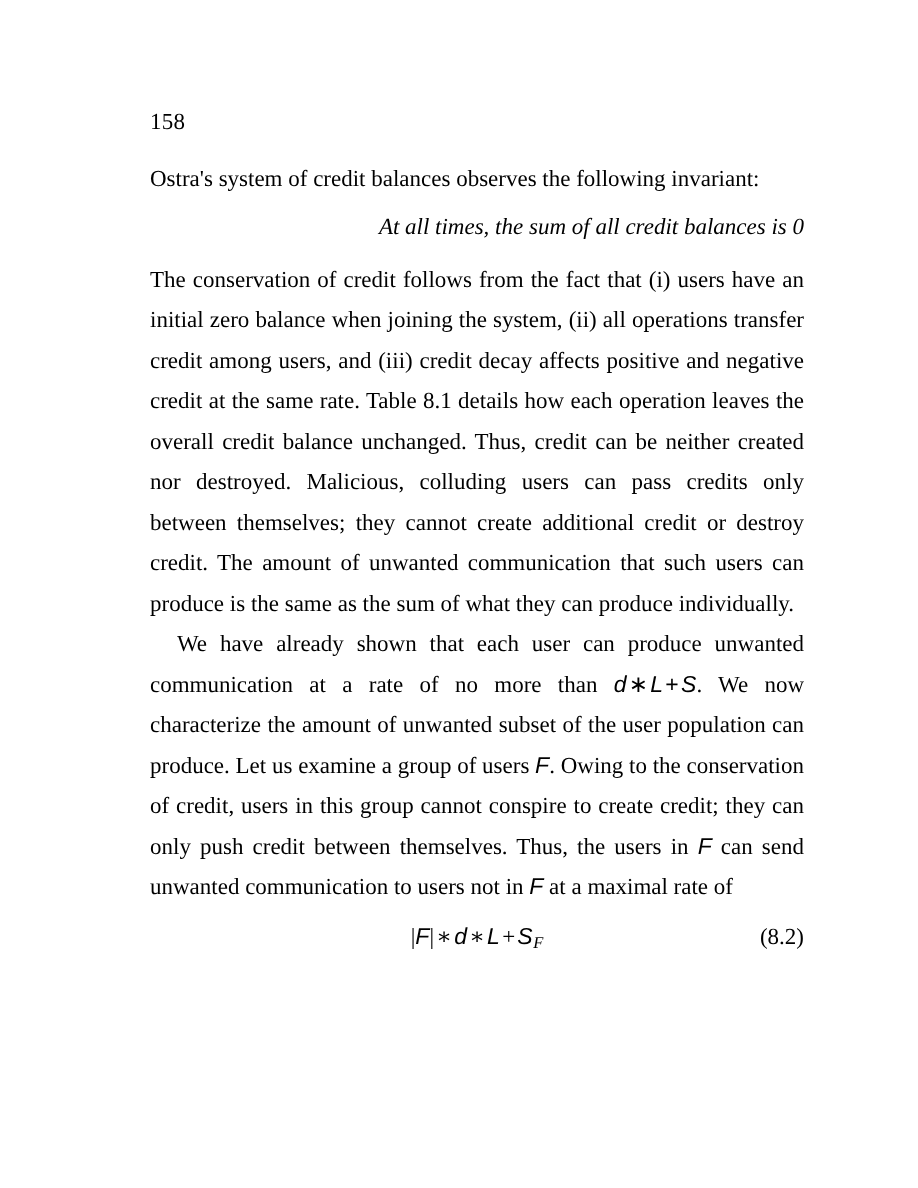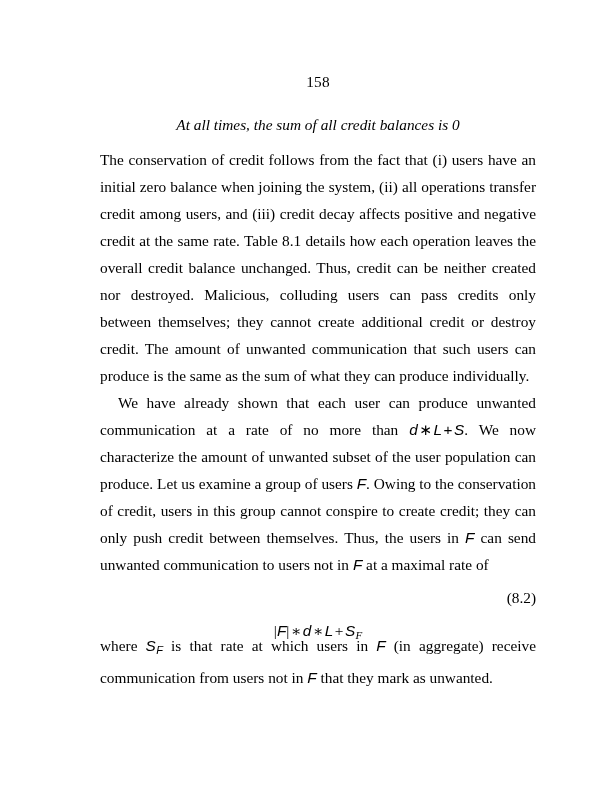--- a/index.html
+++ b/index.html
@@ -14,21 +14,21 @@
     background: #ffffff;
     font-family: "Liberation Serif", "DejaVu Serif", serif;
     color: #000000;
     overflow: hidden;
   }
   .page-number {
     position: absolute;
     top: 74px;
     left: 100px;
     width: 436px;
-    text-align: center;
+    text-align: left;
     font-size: 11.5pt;
     line-height: 1;
     letter-spacing: 0.2px;
   }
   .content {
     position: absolute;
     top: 106px;
     left: 100px;
     width: 436px;
   }
@@ -50,39 +50,38 @@
     text-justify: inter-word;
     hyphens: none;
   }
   p.body.indent {
     text-indent: 18px;
   }
   .invariant {
     margin: 0;
     font-size: 11.5pt;
     line-height: 27px;
-    text-align: center;
+    text-align: right;
     font-style: italic;
   }
   .gap-before-invariant { height: 5px; }
   .gap-after-invariant  { height: 8px; }
   .equation-block {
     position: relative;
     margin: 0;
     height: 54px;
   }
   .equation-body {
     position: absolute;
     top: 12px;
     left: 0;
     width: 436px;
     text-align: center;
     font-size: 11.5pt;
     line-height: 1;
-    margin-top: 33px;
   }
   .equation-tag {
     position: absolute;
     top: 12px;
     right: 0;
     font-size: 11.5pt;
     line-height: 1;
   }
   var, .mathvar {
     font-style: italic;
@@ -106,32 +105,32 @@
 </head>
 <body>
 
 <div class="page">
 
   <div class="page-number">158</div>
 
   <div class="content">
 
 
+    <p class="body">Ostra's system of credit balances observes the following invariant:</p>
 
     <div class="gap-before-invariant"></div>
 
     <p class="invariant">At all times, the sum of all credit balances is 0</p>
 
     <div class="gap-after-invariant"></div>
 
     <p class="body">The conservation of credit follows from the fact that (i) users have an initial zero balance when joining the system, (ii) all operations transfer credit among users, and (iii) credit decay affects positive and negative credit at the same rate. Table 8.1 details how each operation leaves the overall credit balance unchanged. Thus, credit can be neither created nor destroyed. Malicious, colluding users can pass credits only between themselves; they cannot create additional credit or destroy credit. The amount of unwanted communication that such users can produce is the same as the sum of what they can produce individually.</p>
 
     <p class="body indent"><span>We have already shown that each user can produce unwanted communication at a rate of no more than </span><span class="mathvar"><var>d</var><span class="op">∗</span><var>L</var><span class="op">+</span><var>S</var></span><span>. We now characterize the amount of unwanted subset of the user population can produce. Let us examine a group of users </span><var class="mathvar">F</var><span>. Owing to the conservation of credit, users in this group cannot conspire to create credit; they can only push credit between themselves. Thus, the users in </span><var class="mathvar">F</var><span> can send unwanted communication to users not in </span><var class="mathvar">F</var><span> at a maximal rate of</span></p>
 
     <div class="equation-block">
       <div class="equation-body"><span class="bar">|</span><var>F</var><span class="bar">|</span><span class="op">∗</span><var>d</var><span class="op">∗</span><var>L</var><span class="op">+</span><var>S</var><span class="sub">F</span></div>
       <div class="equation-tag">(8.2)</div>
     </div>
 
-    <p class="body"><span>where </span><span class="mathvar"><var>S</var><span class="sub">F</span></span><span> is that rate at which users in </span><var class="mathvar">F</var><span> (in aggregate) receive communication from users not in </span><var class="mathvar">F</var><span> that they mark as unwanted.</span></p>
 
   </div>
 </div>
 
 </body></html>

